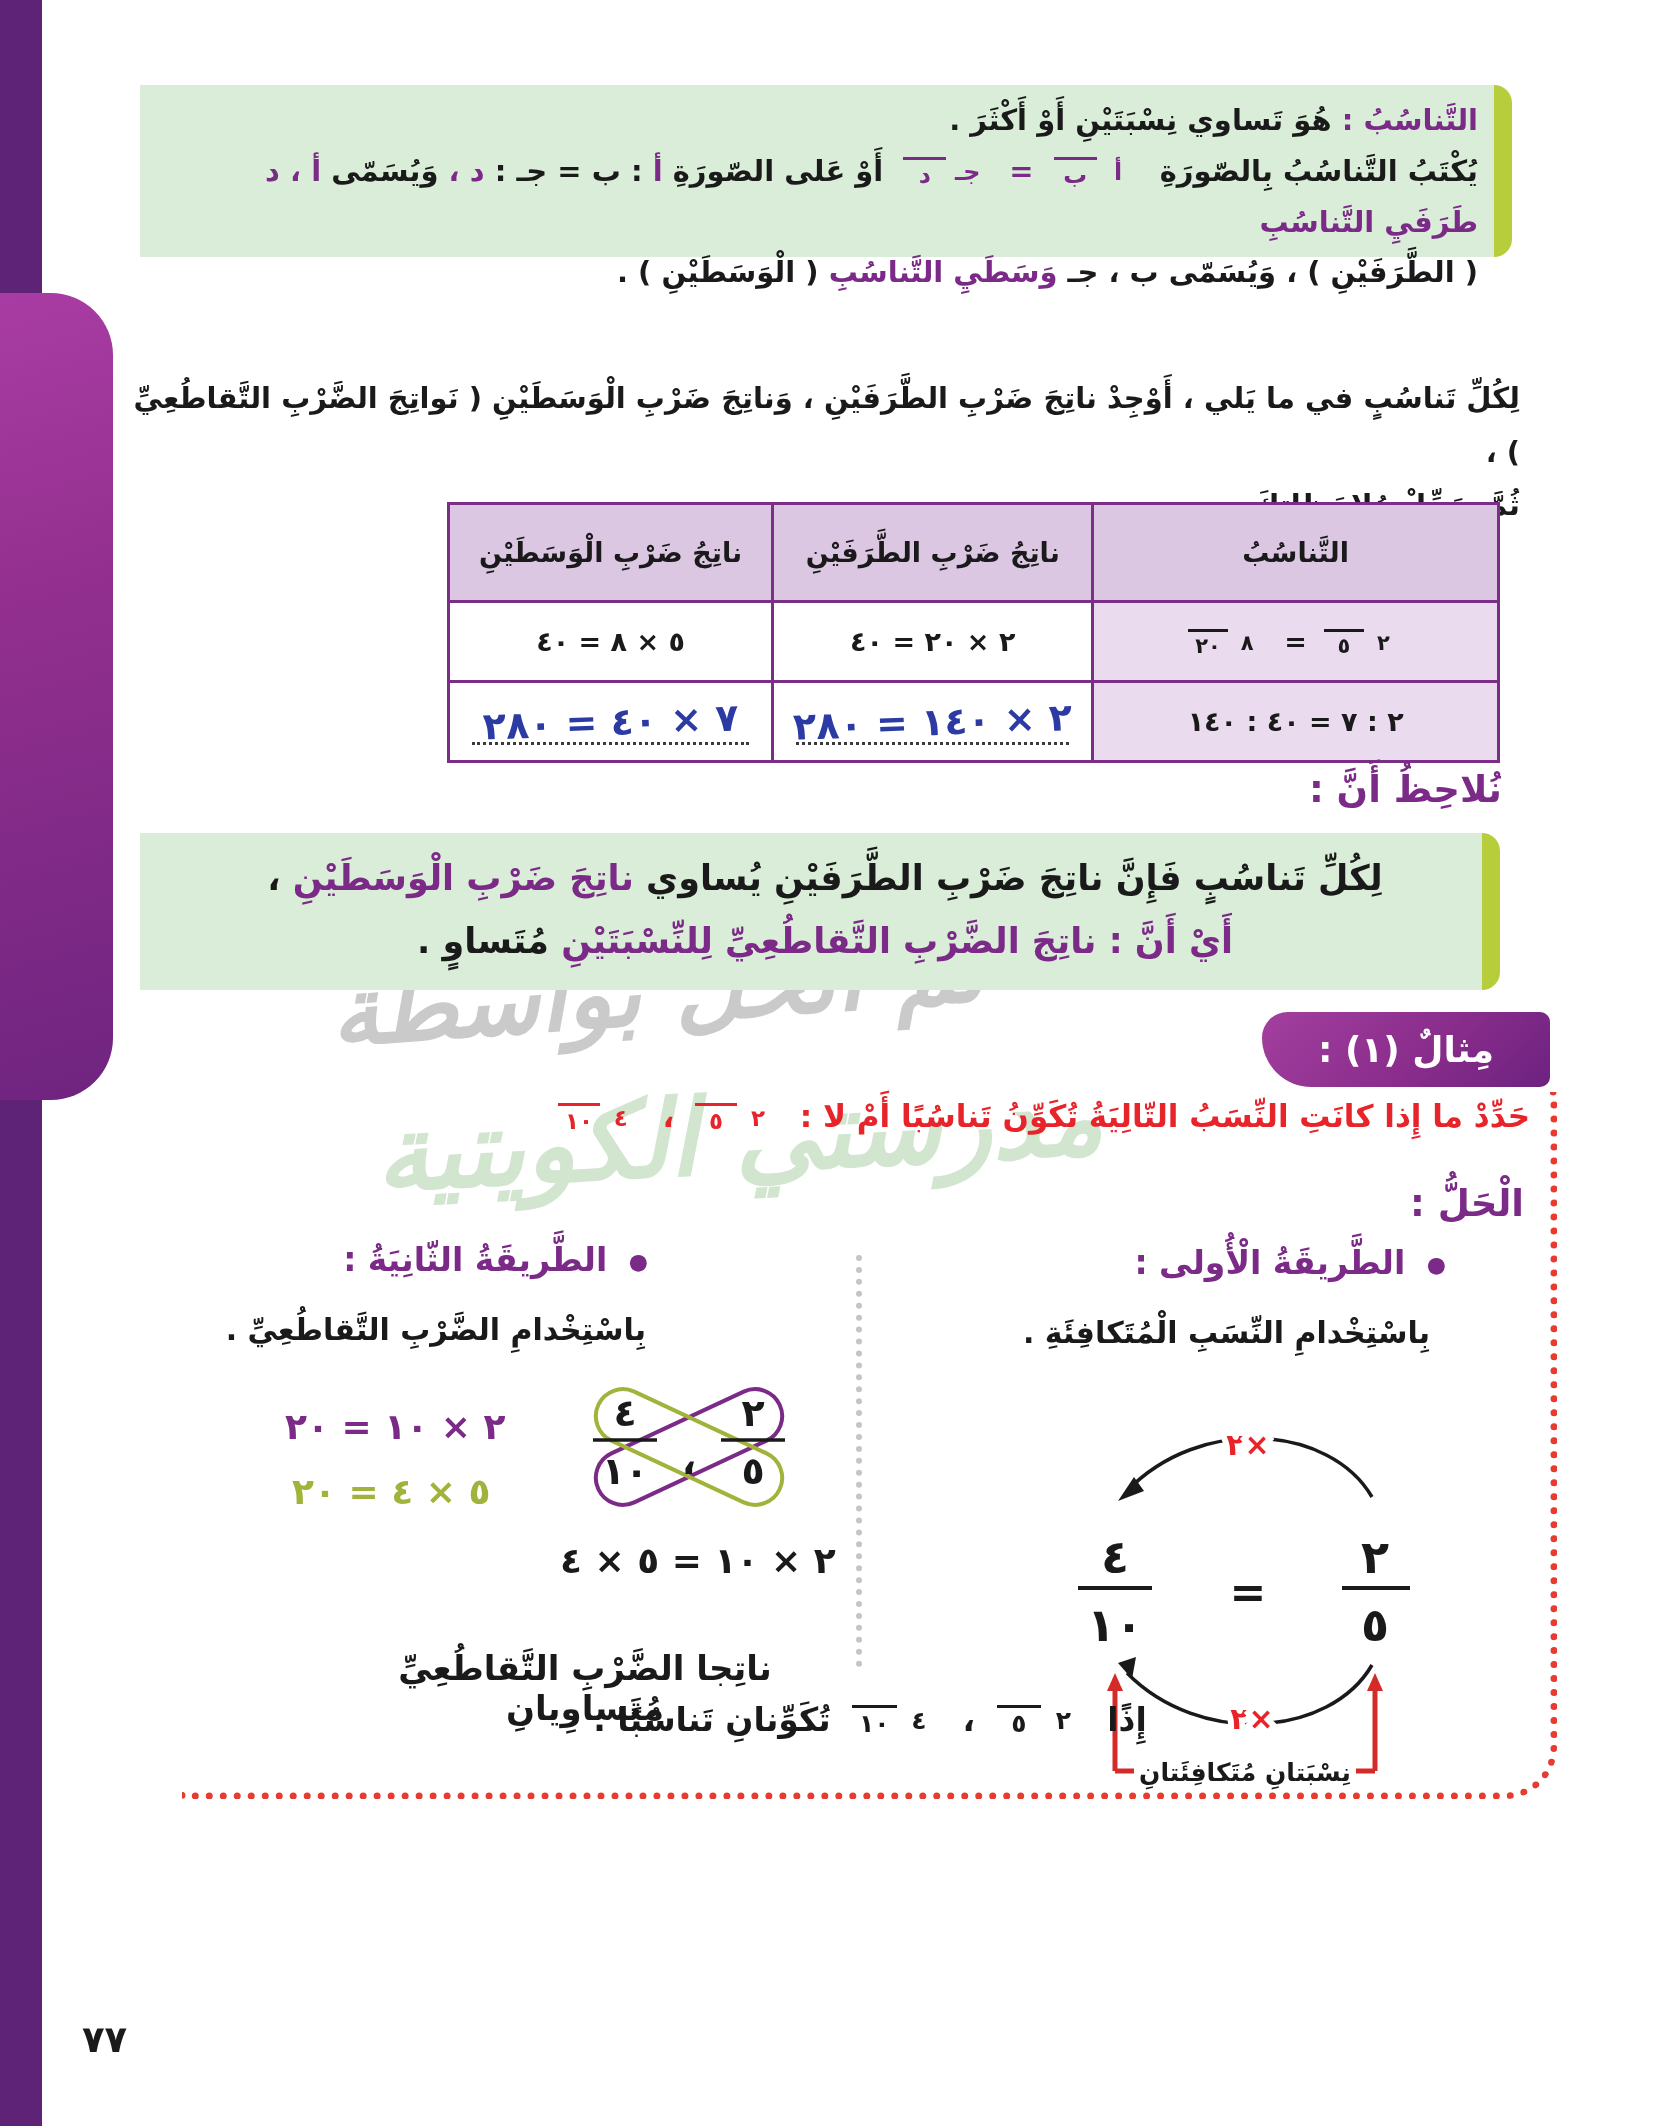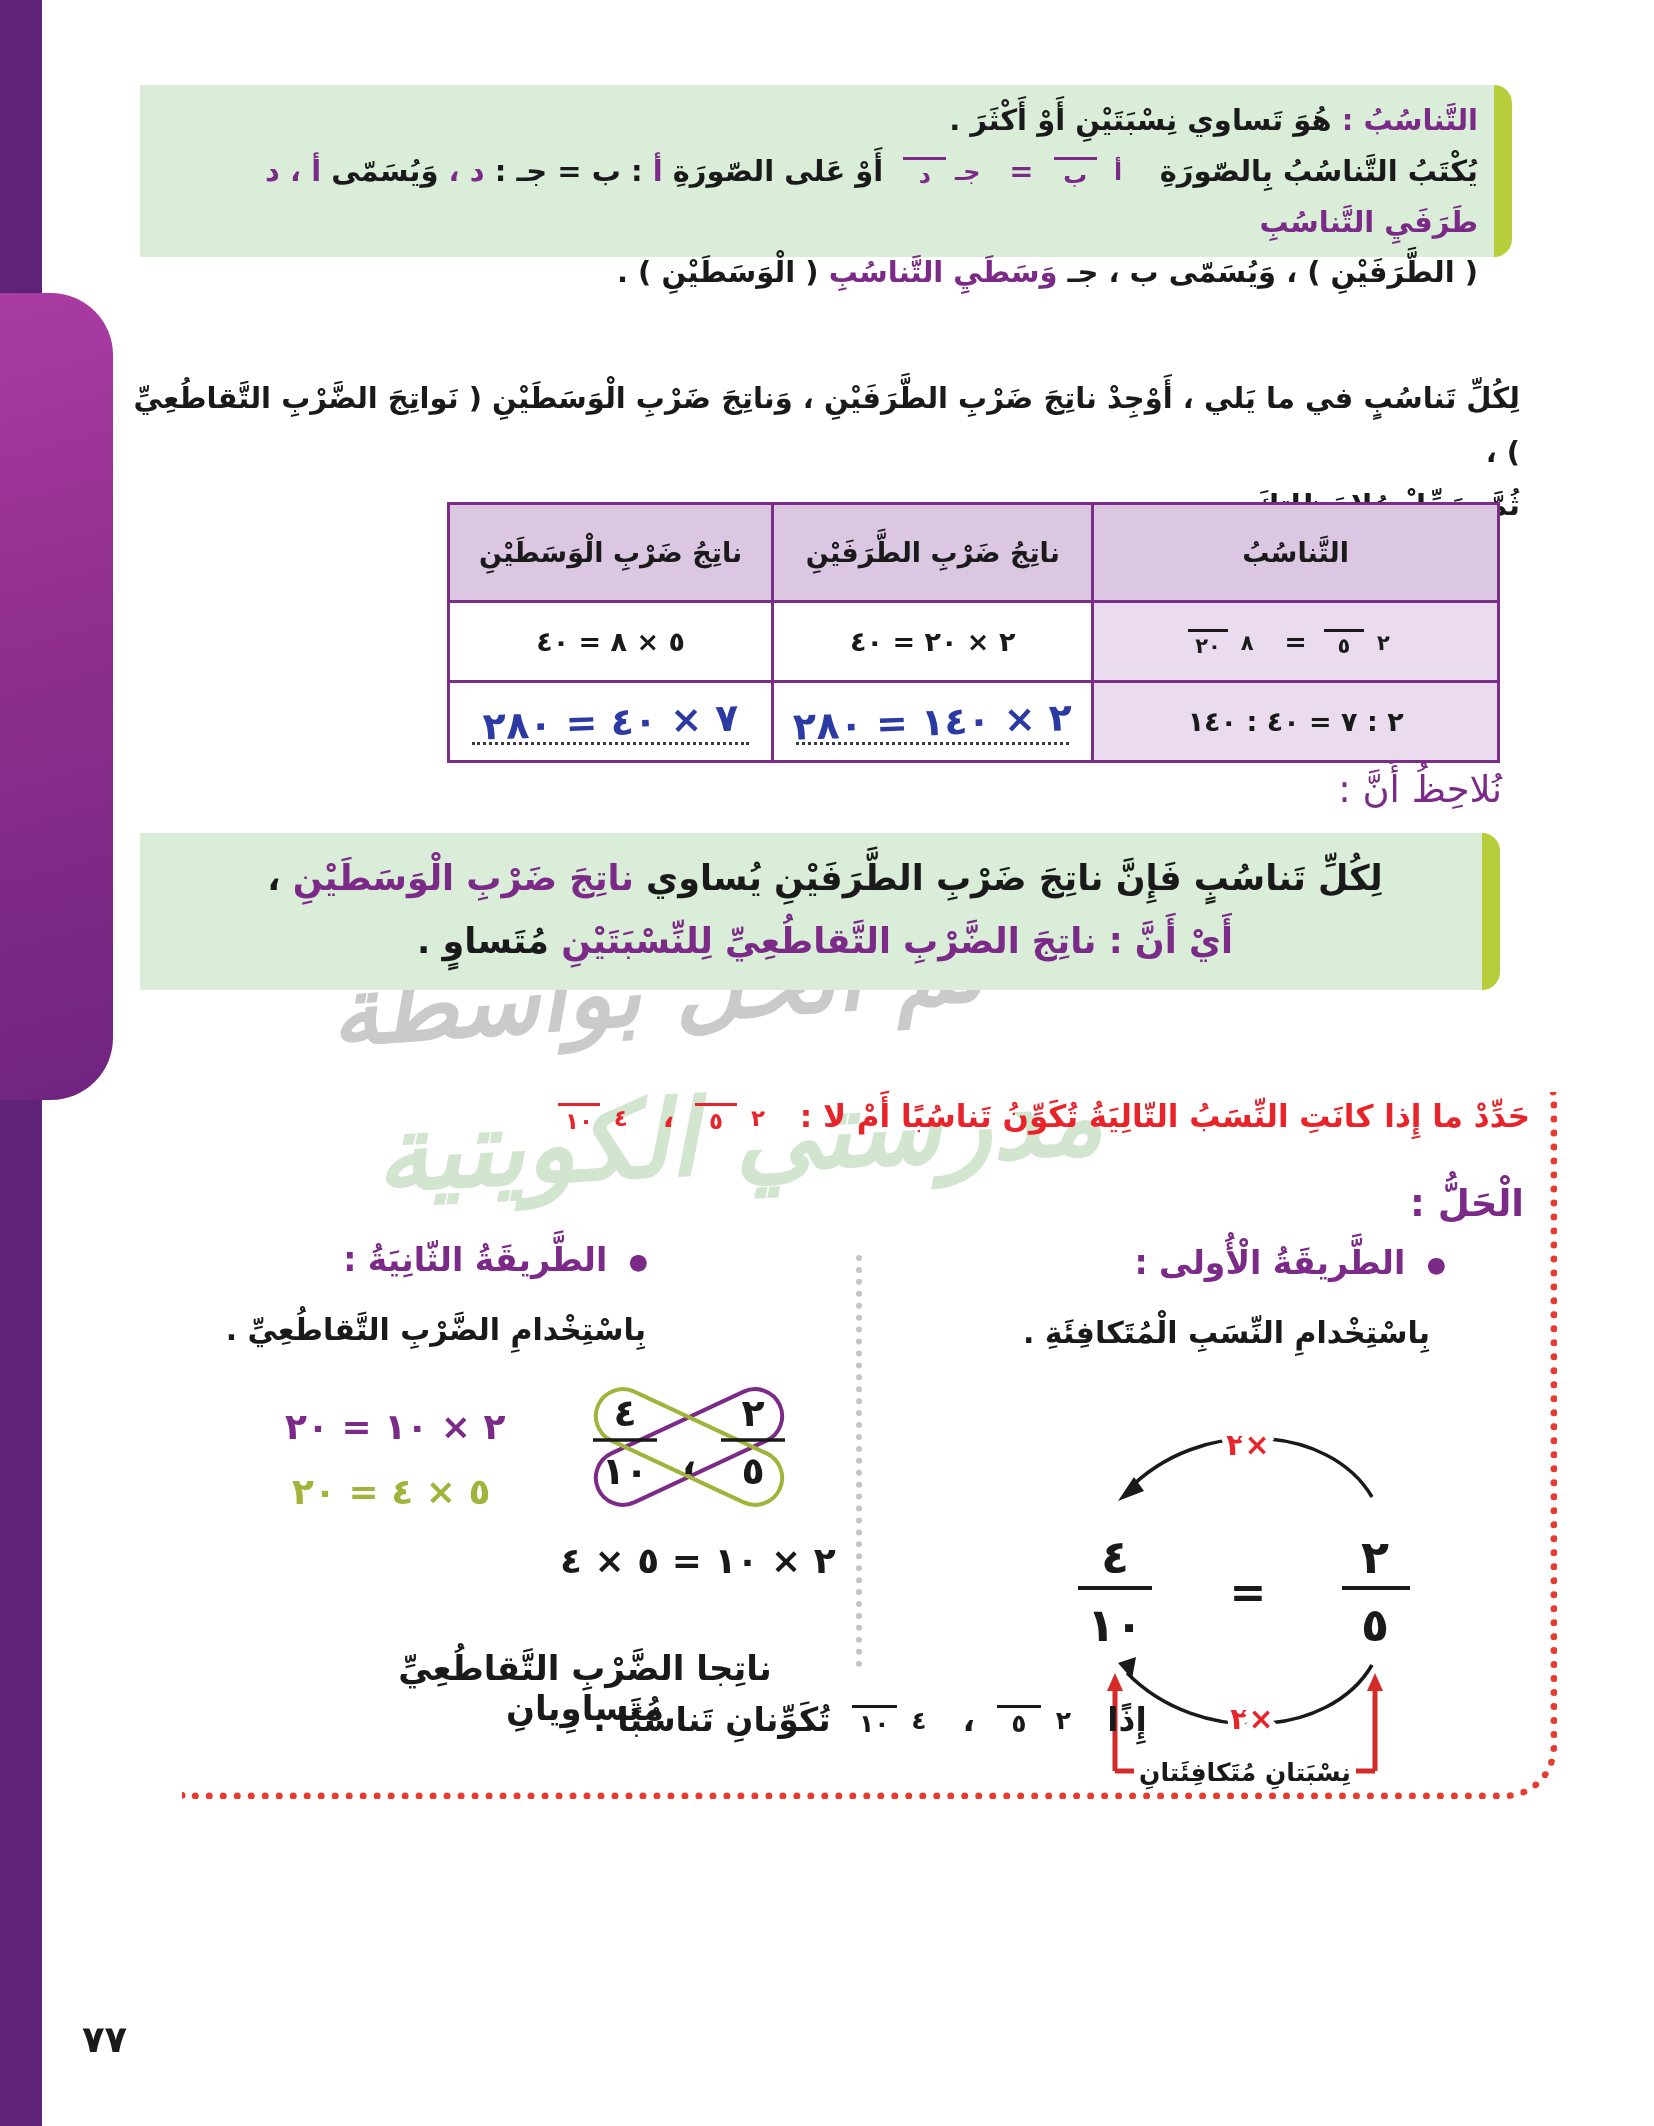--- a/index.html
+++ b/index.html
@@ -34,21 +34,21 @@
   .prop-table th,.prop-table td{border:3px solid #7b2e85;text-align:center;vertical-align:middle;}
   .prop-table th{background:#dcc7e3;height:93px;font-size:27px;color:#1a1a1a;}
   .prop-table td{height:75px;font-size:27px;background:#ffffff;}
   .prop-table td.prop-cell{background:#eadcee;}
   .prop-table .frac{font-size:21px;margin:0 8px;}
   .ans-cell{position:relative;}
   .answer-line{position:absolute;left:7%;right:7%;bottom:15px;border-bottom:3px dotted #3a3a3a;}
   .handwritten{position:absolute;inset:0;display:flex;align-items:center;justify-content:center;
         color:#2c3aa3;font-size:38px;font-weight:bold;transform:rotate(-2deg);letter-spacing:3px;}
   
-  .notice-head{position:absolute;right:152px;top:768px;font-size:37px;font-weight:normal;color:#7b2b87;z-index:2;}
+  .notice-head{position:absolute;right:152px;top:768px;font-size:37px;font-weight:bold;color:#7b2b87;z-index:2;}
   
   .wm1{position:absolute;left:330px;top:935px;font-size:95px;color:#bdbdbd;opacity:.8;
        transform:rotate(-4deg);font-weight:bold;z-index:1;white-space:nowrap;font-style:italic;}
   .wm2{position:absolute;left:375px;top:1075px;font-size:105px;color:#cfe4cd;opacity:.95;
        transform:rotate(-3deg);font-weight:bold;z-index:1;white-space:nowrap;font-style:italic;}
   
   .ex-border{position:absolute;left:182px;top:1092px;width:1368px;height:700px;z-index:1;
        border-right:7px dotted #e73b30;border-bottom:7px dotted #e73b30;border-bottom-right-radius:52px;}
   .ex-badge{position:absolute;left:1262px;top:1012px;width:288px;height:75px;z-index:2;
        background:linear-gradient(135deg,#a33f9f 0%,#8a2d8c 55%,#6d2280 100%);
@@ -185,20 +185,21 @@
         <span class="purple">أَيْ أَنَّ : ناتِجَ الضَّرْبِ التَّقاطُعِيِّ لِلنِّسْبَتَيْنِ</span>
         <span>مُتَساوٍ .</span>
       </div>
     </div>
   </div>
 
   <div class="wm1">تم الحل بواسطة</div>
   <div class="wm2">مدرستي الكويتية</div>
 
   <div class="ex-border"></div>
+  <div class="ex-badge">مِثالٌ (١) :</div>
 
   <div class="question">
     <span>حَدِّدْ ما إِذا كانَتِ النِّسَبُ التّالِيَةُ تُكَوِّنُ تَناسُبًا أَمْ لا :</span>
     <span class="frac">
         <span class="num">٢</span>
         <span class="den">٥</span>
       </span>
     <span>،</span>
     <span class="frac">
         <span class="num">٤</span>

